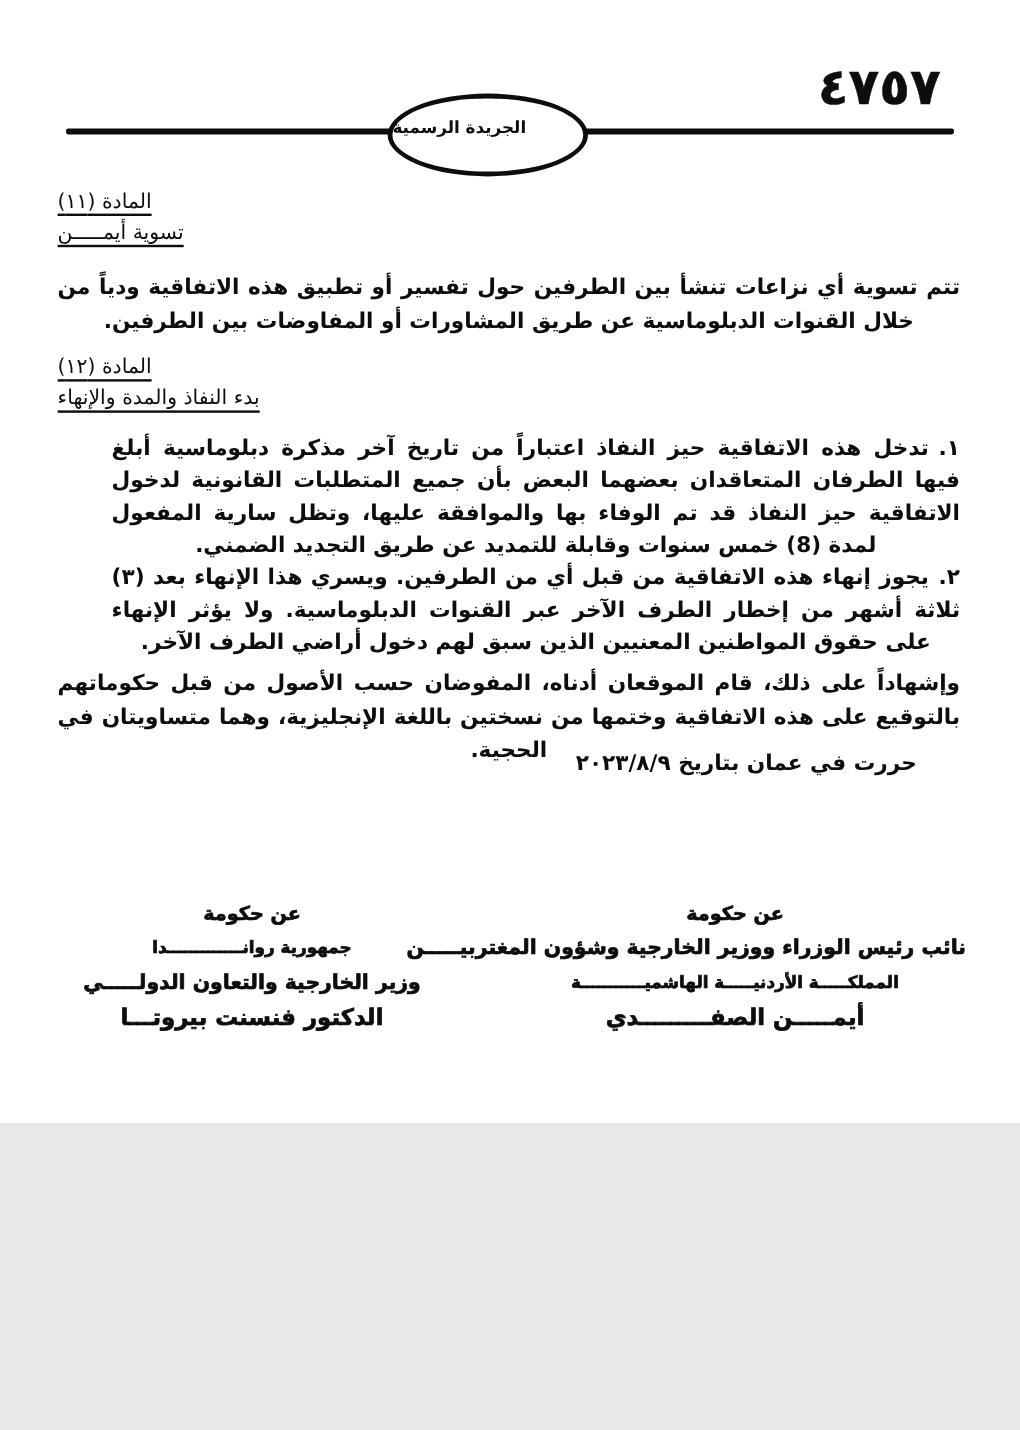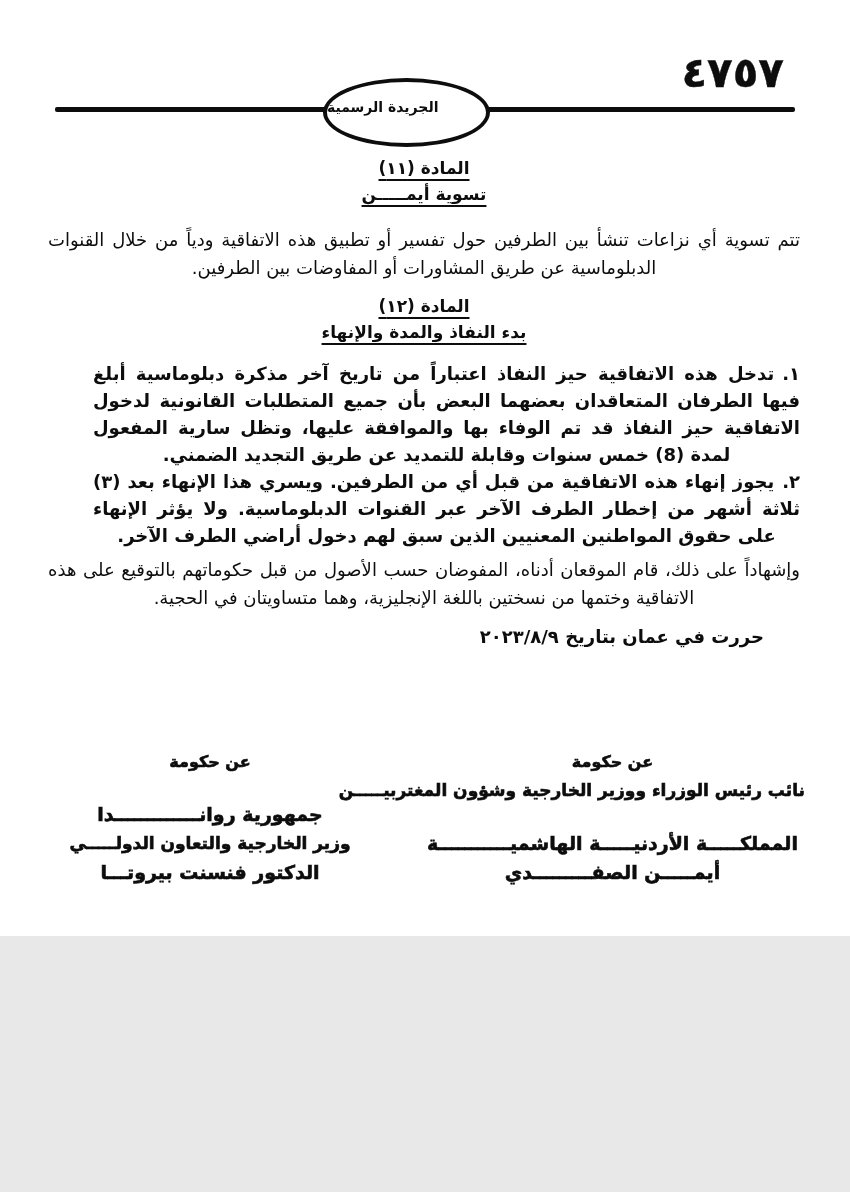--- a/index.html
+++ b/index.html
@@ -34,31 +34,31 @@
     display:flex; align-items:center; justify-content:flex-end;
     padding-bottom:12px;
     z-index:2;
   }
   .gazette-oval .label { font-size:14px; font-weight:bold; }
   
   .content {
     position:absolute; left:48px; right:50px; top:0; bottom:0;
   }
   .h-article {
-    position:absolute; left:0; right:0; text-align:center;
-    font-size:17px; font-weight:bold; line-height:25px;
+    position:absolute; left:0; right:0; text-align:left;
+    font-size:17px; font-weight:normal; line-height:25px;
   }
   .h-article .u {
     text-decoration:underline;
     text-decoration-thickness:2px;
     text-underline-offset:5px;
   }
   .para {
     position:absolute; left:0; right:0;
-    font-size:18px; font-weight:normal; line-height:28px;
+    font-size:18px; font-weight:bold; line-height:28px;
     text-align:justify; text-align-last:center;
   }
   .list {
     position:absolute; left:0; right:0;
     padding-left:45px; 
   }
   .list-item {
     font-size:18px; font-weight:bold; line-height:27px;
     text-align:justify; text-align-last:center;
   }
@@ -75,21 +75,21 @@
     text-align:center;
   }
   .sig-col.jordan { left:420px; width:385px; }
   .sig-col.rwanda { left:50px;  width:320px; }
   .sig-row {
     line-height:29px; white-space:nowrap;
     font-weight:bold;
     -webkit-text-stroke:0.6px currentColor;
   }
   .sig-row.heading    { font-size:16px; }
-  .sig-row.government { font-size:19px;margin-top:24px; }
+  .sig-row.government { font-size:14px; }
   .sig-row.office     { font-size:17px; }
   .sig-row.name       { font-size:19px; }
 </style>
 </head>
 <body>
 
 <div class="page">
 
   <div class="page-number">٤٧٥٧</div>
   <div class="header-rule"></div>

